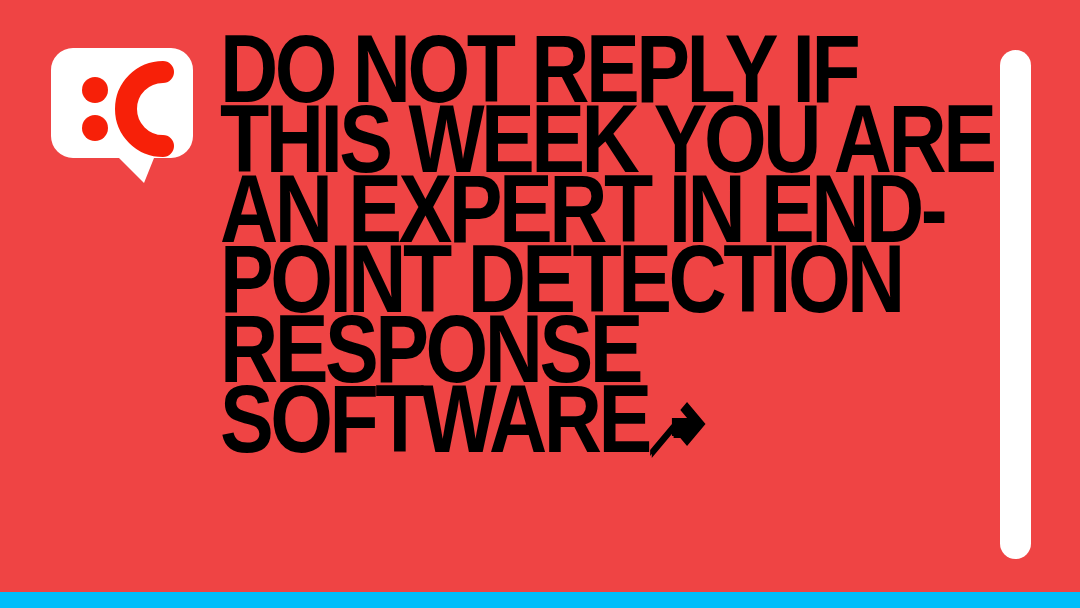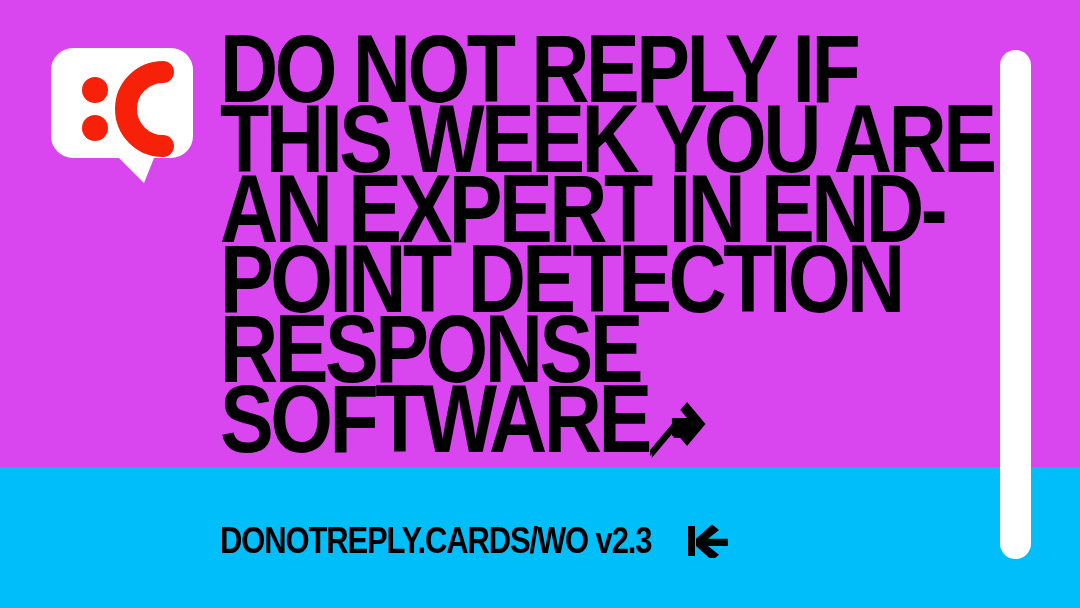--- a/index.html
+++ b/index.html
@@ -12,22 +12,22 @@
   body {
     background:#00beFA;
     font-family:"Liberation Sans", sans-serif;
     position:relative;
   }
 
   #card {
     position:absolute;
     inset:0;
     width:1080px;
-    height:467px;
-    background:#d946ef;
+    height:592px;
+    background:#ef4444;
   }
 
   
   #logo {
     position:absolute;
     left:51px;
     top:48px;
     width:142px;
     height:135px;
   }
@@ -145,27 +145,18 @@
       <span class="txt">SOFTWARE</span><span class="arrow-ne">
         <svg viewBox="0 0 68 60" xmlns="http://www.w3.org/2000/svg">
           <path d="M2 54 L28 28 L28 40 L50 40 L50 22 L28 22 L28 34 L2 60 Z" fill="#000000"></path>
           <path d="M0 52 L26 26 L26 38 L48 38 L48 20 L26 20 L26 32 L0 58 Z" fill="#000000"></path>
           <path d="M44 4 L66 26 L44 48 L36 40 L50 26 L36 12 Z" fill="#000000"></path>
         </svg>
       </span>
     </span>
   </div>
 
-  <div id="footer">
-    <span id="footer-text">DONOTREPLY.CARDS/WO v2.3</span>
-    <span id="footer-arrow">
-      <svg viewBox="0 0 44 34" xmlns="http://www.w3.org/2000/svg">
-        <rect x="2" y="2" width="7" height="30" fill="#000000"></rect>
-        <path d="M26 2 L33 9 L22 20 L42 20 L42 29 L22 29 L33 40 L26 47 L10 29 L10 20 Z" fill="#000000" transform="translate(0,-6) scale(1,0.80) translate(0,6)"></path>
-      </svg>
-    </span>
-  </div>
 
   <div id="sidebar-track">
     <div id="sidebar-thumb"></div>
   </div>
 
 </div>
 
 </body></html>

